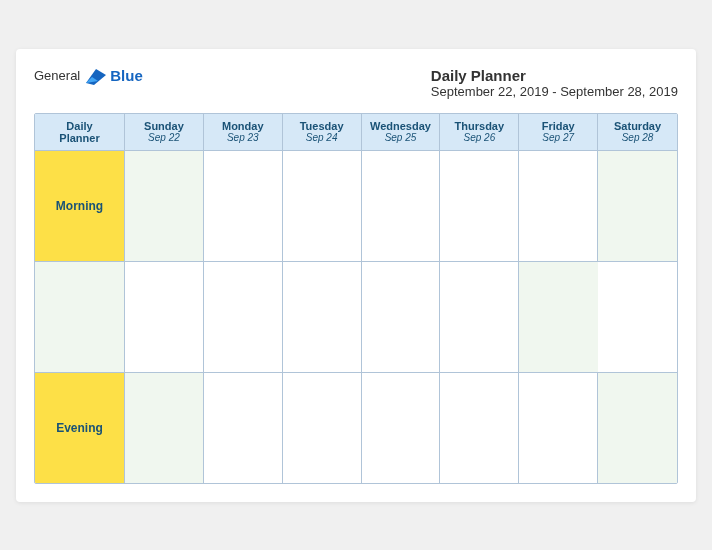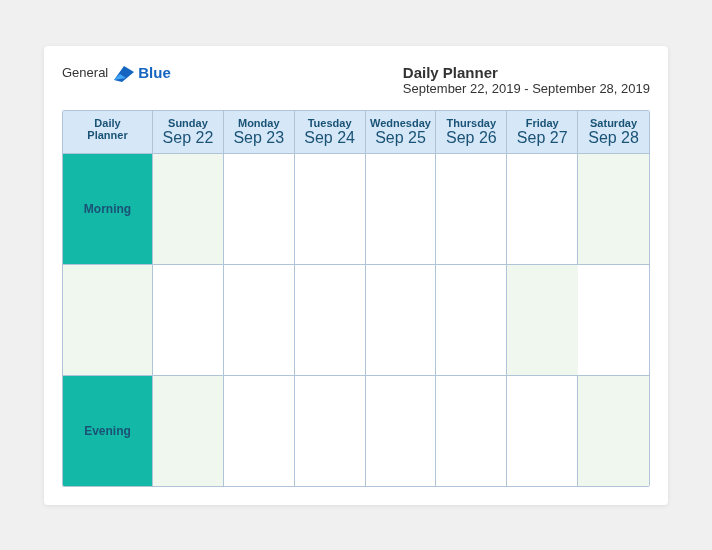--- a/index.html
+++ b/index.html
@@ -7,21 +7,21 @@
       background: #f0f0f0;
       display: flex;
       justify-content: center;
       align-items: center;
       width: 712px;
       height: 550px;
       font-family: Arial, sans-serif;
     }
     .planner-container {
       background: #fff;
-      width: 624px;
+      width: 680px;
       padding: 18px 18px 18px 18px;
       border-radius: 4px;
       box-shadow: 0 1px 4px rgba(0,0,0,0.08);
     }
     .header {
       display: flex;
       justify-content: space-between;
       align-items: flex-start;
       margin-bottom: 14px;
     }
@@ -75,33 +75,34 @@
     }
     .grid-header-cell:last-child {
       border-right: none;
     }
     .col-label-top {
       font-size: 11px;
       font-weight: bold;
       color: #1a5276;
     }
     .col-label-date {
-      font-size: 16px;
+      font-size: 10px;
       color: #1a5276;
+      font-style: italic;
     }
     .grid-body-row {
       display: grid;
       grid-template-columns: 90px repeat(7, 1fr);
       min-height: 110px;
     }
     .grid-body-row:not(:last-child) {
       border-bottom: 1px solid #b0c4d8;
     }
     .row-label-cell {
-      background: #14b8a6;
+      background: #fde047;
       border-right: 1px solid #b0c4d8;
       display: flex;
       align-items: center;
       justify-content: center;
       font-size: 12px;
       font-weight: bold;
       color: #1a5276;
     }
     .grid-body-cell {
       border-right: 1px solid #b0c4d8;

